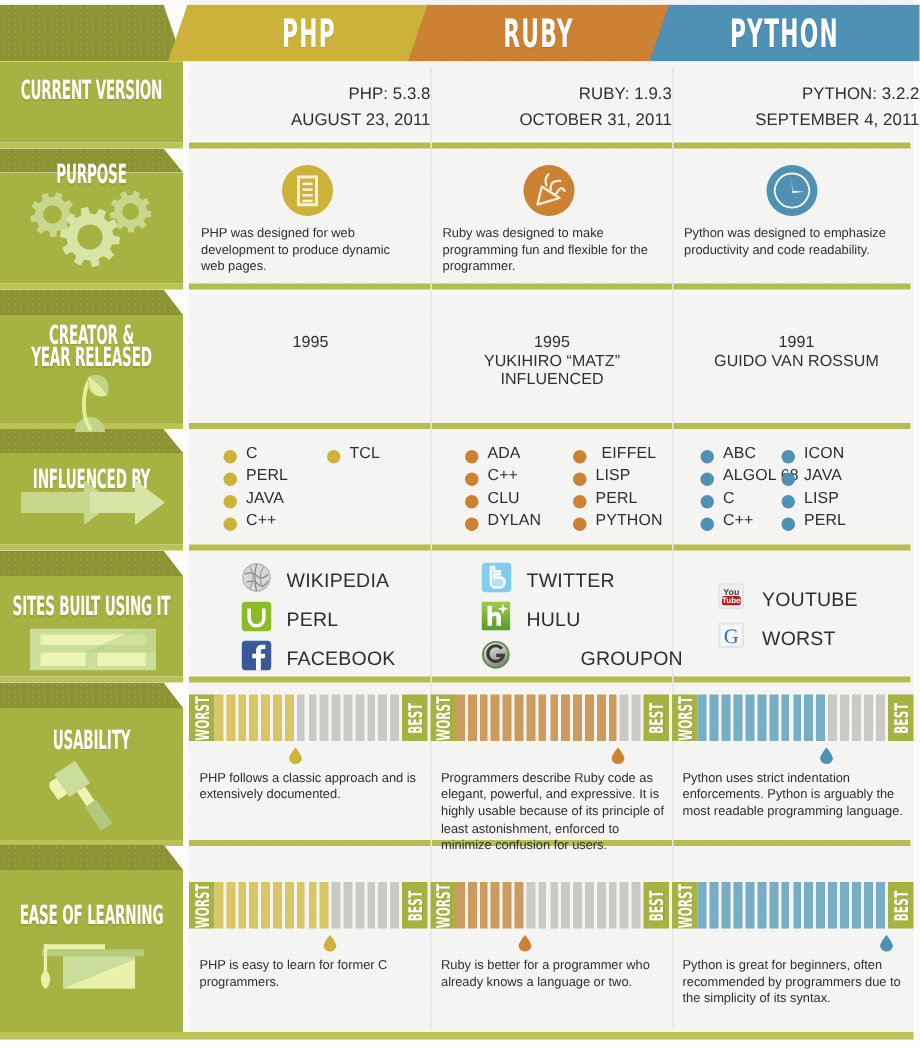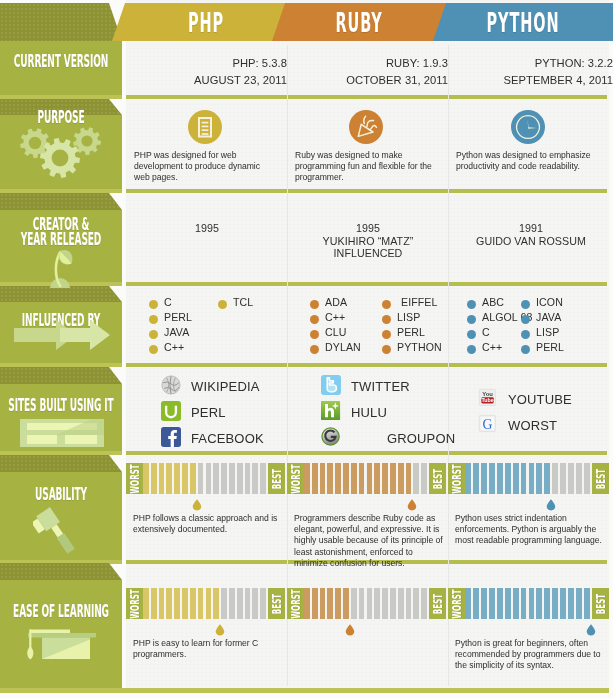--- a/index.html
+++ b/index.html
@@ -415,20 +415,21 @@
     <div class="seg" style="left: 374.31px; top: 588px; width: 5.81px; height: 31px; background: rgb(201, 201, 198);"></div>
     <div class="seg" style="left: 382.13px; top: 588px; width: 5.81px; height: 31px; background: rgb(201, 201, 198);"></div>
     <div class="seg" style="left: 389.94px; top: 588px; width: 5.81px; height: 31px; background: rgb(201, 201, 198);"></div>
     <div class="seg" style="left: 397.75px; top: 588px; width: 5.81px; height: 31px; background: rgb(201, 201, 198);"></div>
     <div class="seg" style="left: 405.56px; top: 588px; width: 5.81px; height: 31px; background: rgb(201, 201, 198);"></div>
     <div class="seg" style="left: 413.38px; top: 588px; width: 5.81px; height: 31px; background: rgb(201, 201, 198);"></div>
     <div class="seg" style="left: 421.19px; top: 588px; width: 5.81px; height: 31px; background: rgb(201, 201, 198);"></div>
     <div class="drop" style="left: 344.88px; top: 622px; width: 10px; height: 12px;"><svg width="10" height="12" viewBox="0 0 10 12">
         <path d="M5 0.3 C5 0.3 9.3 5.4 9.3 7.7 A4.35 4.35 0 0 1 0.7 7.7 C0.7 5.4 5 0.3 5 0.3 Z" fill="#cd8133"></path>
       </svg></div>
+    <div class="body-txt" style="left: 294px; top: 638px; width: 150px;">Ruby is better for a programmer who already knows a language or two.</div>
     <div class="endcap" style="left: 448px; top: 588px; width: 17px; height: 31px;">
       <span>WORST</span>
     </div>
     <div class="endcap" style="left: 592px; top: 588px; width: 17px; height: 31px;">
       <span>BEST</span>
     </div>
     <div class="seg" style="left: 465px; top: 588px; width: 5.94px; height: 31px; background: rgb(120, 174, 197);"></div>
     <div class="seg" style="left: 472.94px; top: 588px; width: 5.94px; height: 31px; background: rgb(120, 174, 197);"></div>
     <div class="seg" style="left: 480.88px; top: 588px; width: 5.94px; height: 31px; background: rgb(120, 174, 197);"></div>
     <div class="seg" style="left: 488.81px; top: 588px; width: 5.94px; height: 31px; background: rgb(120, 174, 197);"></div>

